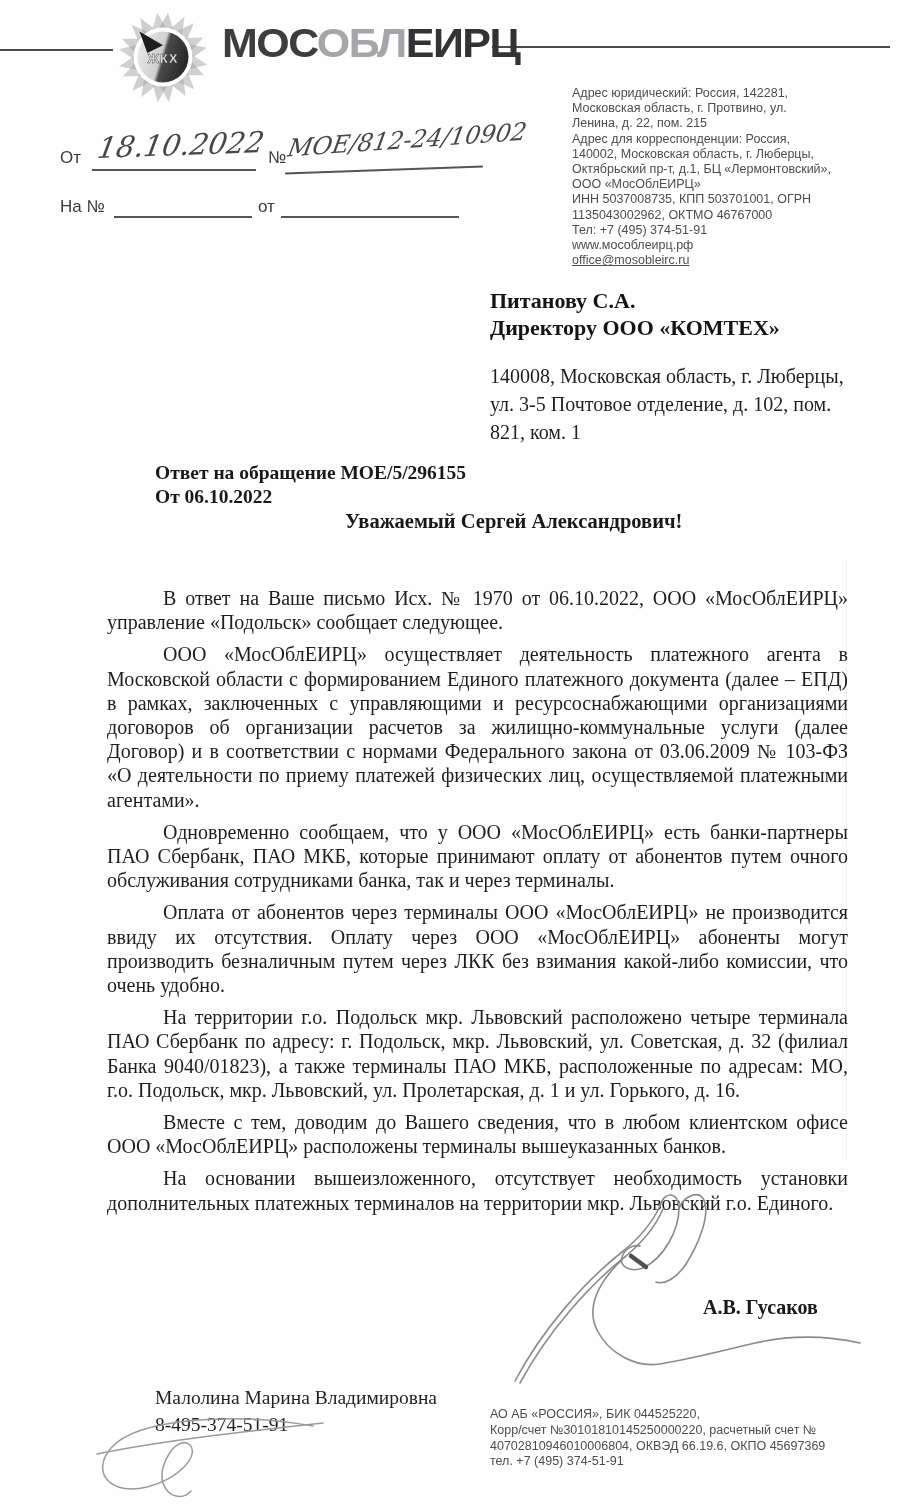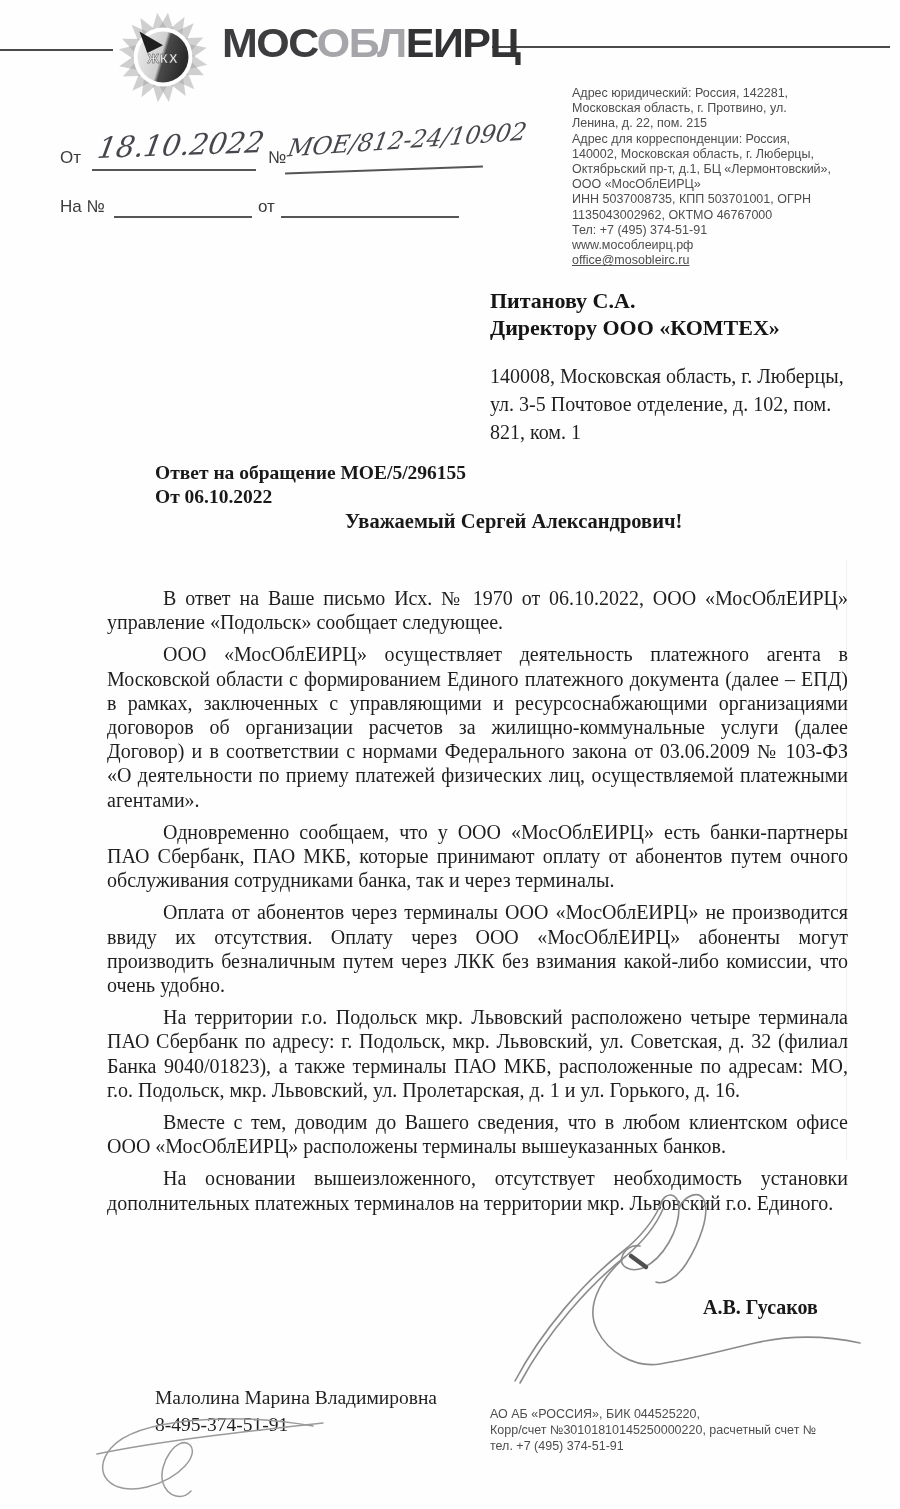--- a/index.html
+++ b/index.html
@@ -164,17 +164,18 @@
   <div class="contact-phone">8-495-374-51-91</div>
 
   <svg class="scribble-svg" viewBox="0 0 260 100">
     <path class="sigpath" style="stroke:#9a9a9a;stroke-width:1.5;" d="M 228,20 C 150,6 52,12 26,42 C 5,67 26,90 62,81 C 97,72 114,48 105,39 C 93,28 72,58 78,77 C 83,92 98,94 106,85"></path>
     <path class="sigpath" style="stroke:#9a9a9a;stroke-width:1.5;" d="M 12,48 C 75,35 155,26 238,17"></path>
   </svg>
 
   <div class="bank">
     <div>АО АБ «РОССИЯ», БИК 044525220,</div>
     <div>Корр/счет №30101810145250000220, расчетный счет №</div>
+    <div>40702810946010006804, ОКВЭД 66.19.6, ОКПО 45697369</div>
     <div>тел. +7 (495) 374-51-91</div>
   </div>
 
   <div class="scan-seam"></div>
 </div>
 
 </body></html>

